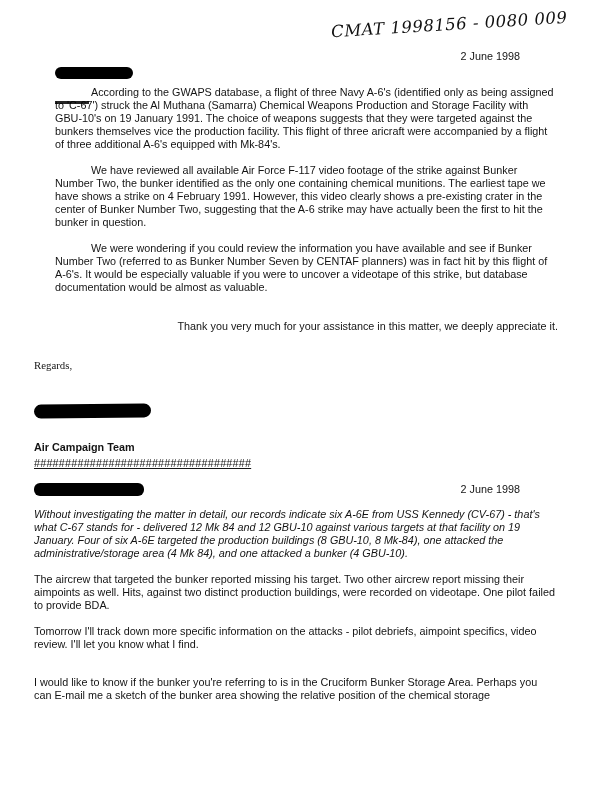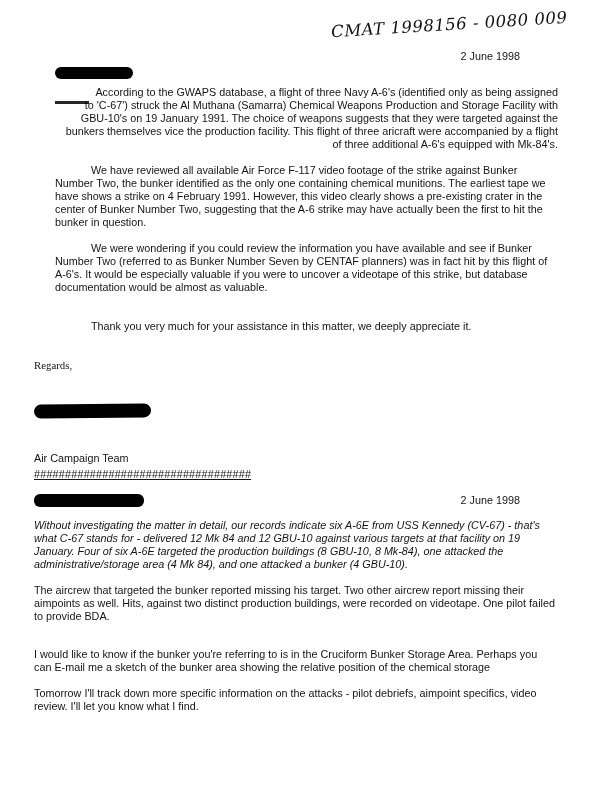--- a/index.html
+++ b/index.html
@@ -35,24 +35,24 @@
     justify-content: space-between;
     align-items: center;
     padding-right: 58px;
     margin-top: 13px;
   }
   .redaction { background: #000; display: inline-block; vertical-align: middle; }
   .r1 { width: 78px; height: 12px; border-radius: 6px; margin: 4px 0 0 21px; }
   .r2 { width: 117px; height: 14px; border-radius: 7px; transform: rotate(-0.6deg); margin-top: 32px; display: block; }
   .r3 { width: 110px; height: 13px; border-radius: 6px; }
   .letter1 p.body { margin: 13px 20px 0 21px; text-indent: 36px; }
-  .letter1 p.body.first { margin-top: 7px; text-align: right; }
-  .letter1 p.body.thanks { margin-top: 26px; }
+  .letter1 p.body.first { margin-top: 7px; }
+  .letter1 p.body.thanks { margin-top: 26px; text-align: right; }
   .closing { margin-top: 26px; font-family: Liberation Serif, serif; }
-  .sig-title { margin-top: 34px; }
+  .sig-title { margin-top: 23px; font-weight: bold; }
   .separator {
     margin-top: 3px;
     text-decoration: underline;
     letter-spacing: 0.2px;
     white-space: nowrap;
   }
   .letter2 p.body { margin: 13px 21px 0 0; }
   .letter2 p.body.first { margin-top: 12px; font-style: italic; }
   .letter2 p.body.last { margin-top: 25px; }
   .scan-artifact {
@@ -99,18 +99,18 @@
   <div class="letter2">
     <div class="date-row-2">
       <span class="redaction r3"></span>
       <span>2 June 1998</span>
     </div>
 
     <p class="body first">Without investigating the matter in detail, our records indicate six A-6E from USS Kennedy (CV-67) - that's what C-67 stands for - delivered 12 Mk 84 and 12 GBU-10 against various targets at that facility on 19 January.  Four of six A-6E targeted the production buildings (8 GBU-10, 8 Mk-84), one attacked the administrative/storage area (4 Mk 84), and one attacked a bunker (4 GBU-10).</p>
 
     <p class="body">The aircrew that targeted the bunker reported missing his target. Two other aircrew report missing their aimpoints as well. Hits, against two distinct production buildings, were recorded on videotape. One pilot failed to provide BDA.</p>
 
+    <p class="body">Tomorrow I'll  track down more specific information on the attacks - pilot debriefs, aimpoint specifics, video review. I'll let you know what I find.</p>
+
     <p class="body last">I would like to know if the bunker you're referring to is in the Cruciform Bunker Storage Area. Perhaps you can E-mail me a sketch of the bunker area showing the relative position of the chemical storage</p>
-
-    <p class="body">Tomorrow I'll  track down more specific information on the attacks - pilot debriefs, aimpoint specifics, video review. I'll let you know what I find.</p>
   </div>
 
 </div>
 
 </body></html>

